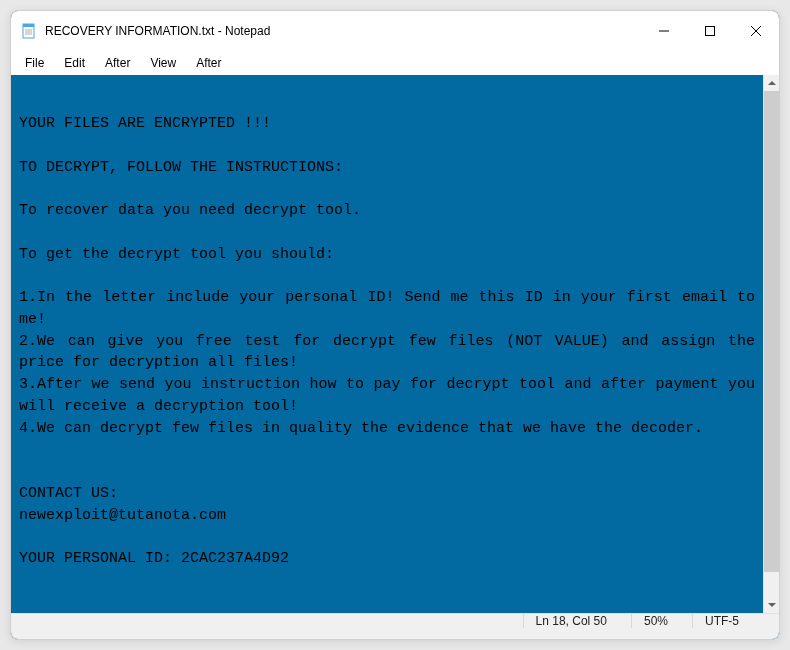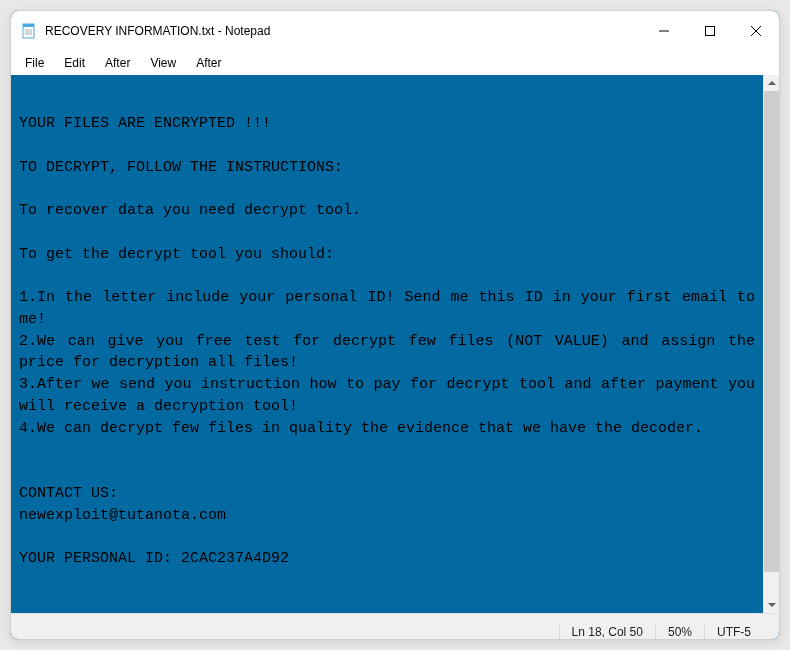--- a/index.html
+++ b/index.html
@@ -126,25 +126,26 @@
       background: #cdcdcd;
       cursor: pointer;
     }
     .scroll-arrow.down {
       position: absolute;
       bottom: 0;
     }
     .statusbar {
       height: 26px;
       display: flex;
-      align-items: flex-end;
+      align-items: flex-start;
       background: #f0f0f0;
       border-top: 1px solid #e0e0e0;
       font-size: 12px;
       color: #222;
+      gap: 12px;
     }
     .status-cell {
       padding: 0 12px;
       border-left: 1px solid #d8d8d8;
       display: flex;
       align-items: center;
     }
     .status-spacer {
       flex: 1;
     }

